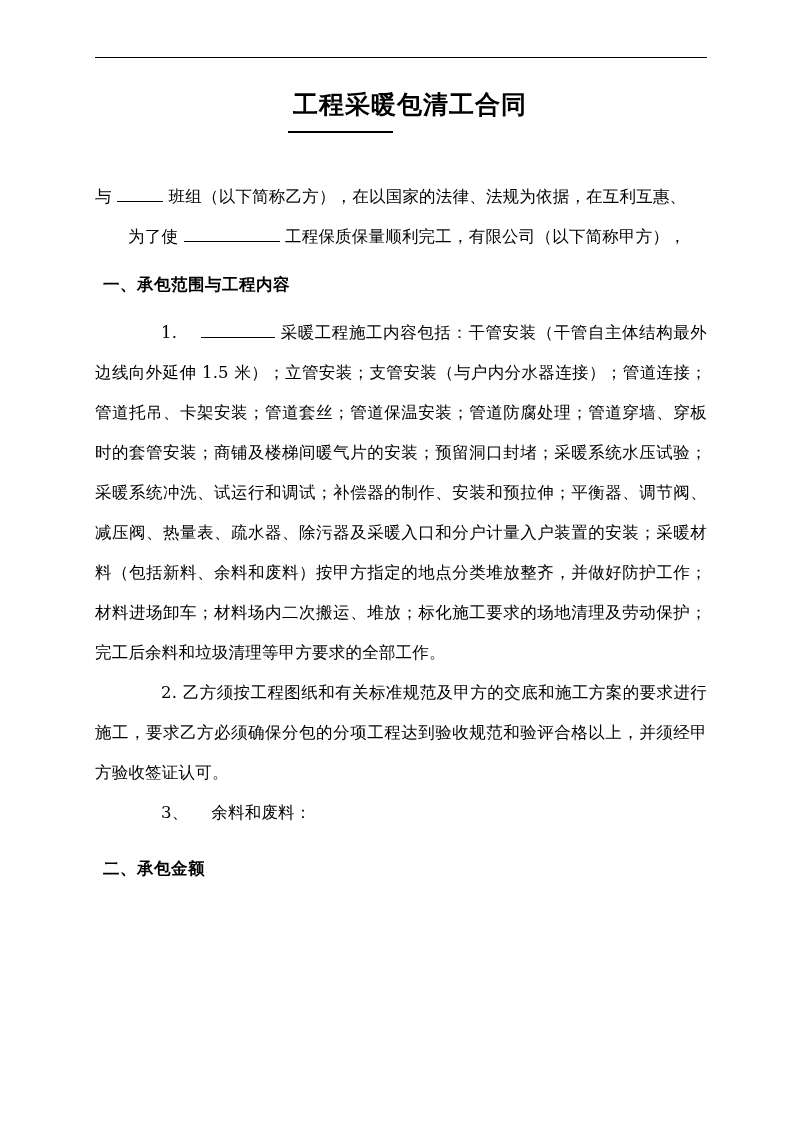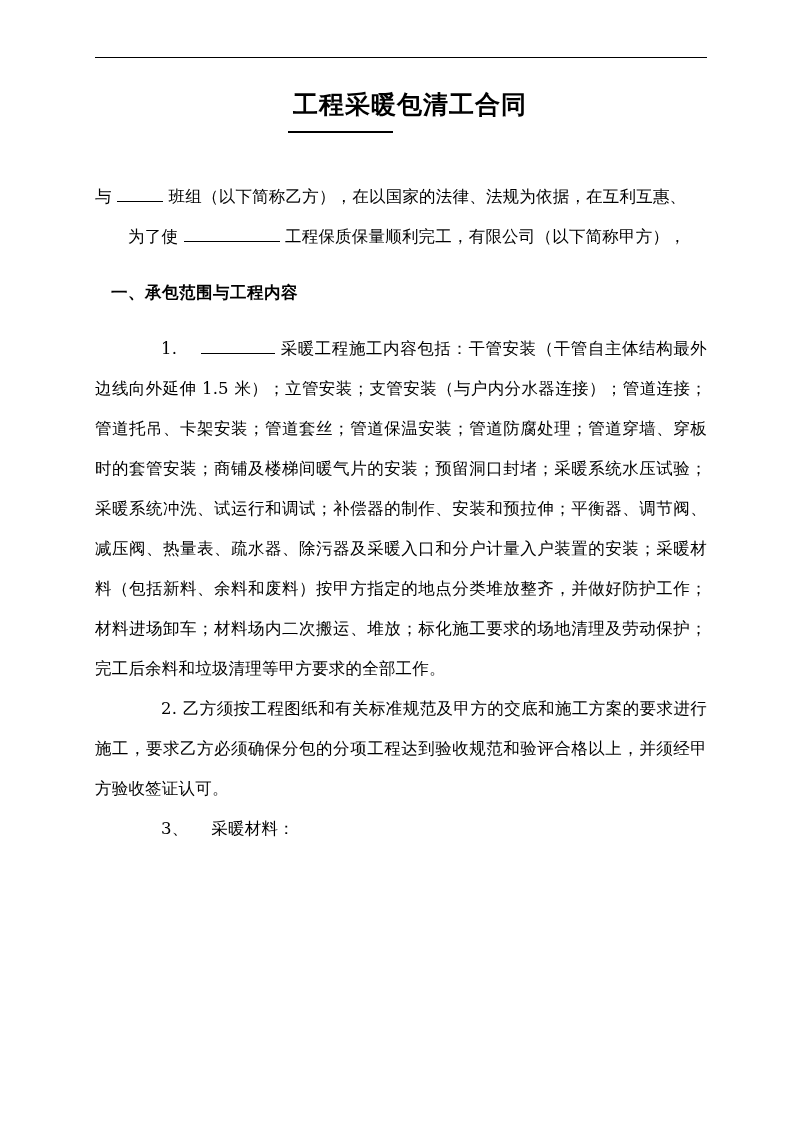--- a/index.html
+++ b/index.html
@@ -61,21 +61,21 @@
     margin: 0;
     letter-spacing: 0.2px;
   }
   .p-indent {
     text-indent: 33px;
   }
   .section-heading {
     font-size: 16.5px;
     font-weight: bold;
     line-height: 40px;
-    margin: 16px;
+    margin: 8px;
     letter-spacing: 0.5px;
   }
   .gap-1 { height: 44px; }
   .gap-2 { height: 8px; }
   .blank-line {
     display: inline-block;
     border-bottom: 1px solid #000000;
     vertical-align: baseline;
   }
   .blank-xl { width: 96px; }
@@ -126,20 +126,21 @@
     </p>
 
     <p class="body-text p-indent">
       <span class="num-label">2.</span>
       <span>乙方须按工程图纸和有关标准规范及甲方的交底和施工方案的要求进行施工，要求乙方必须确保分包的分项工程达到验收规范和验评合格以上，并须经甲方验收签证认可。</span>
     </p>
 
     <p class="body-text p-indent">
       <span class="num-label">3、</span>
       <span class="spacer-wide"></span>
-      <span>采暖材料：</span>
+      <span>余料和废料：</span>
     </p>
 
     <div class="gap-2"></div>
 
+    <p class="section-heading">二、承包金额</p>
 
   </div>
 </div>
 
 </body></html>

